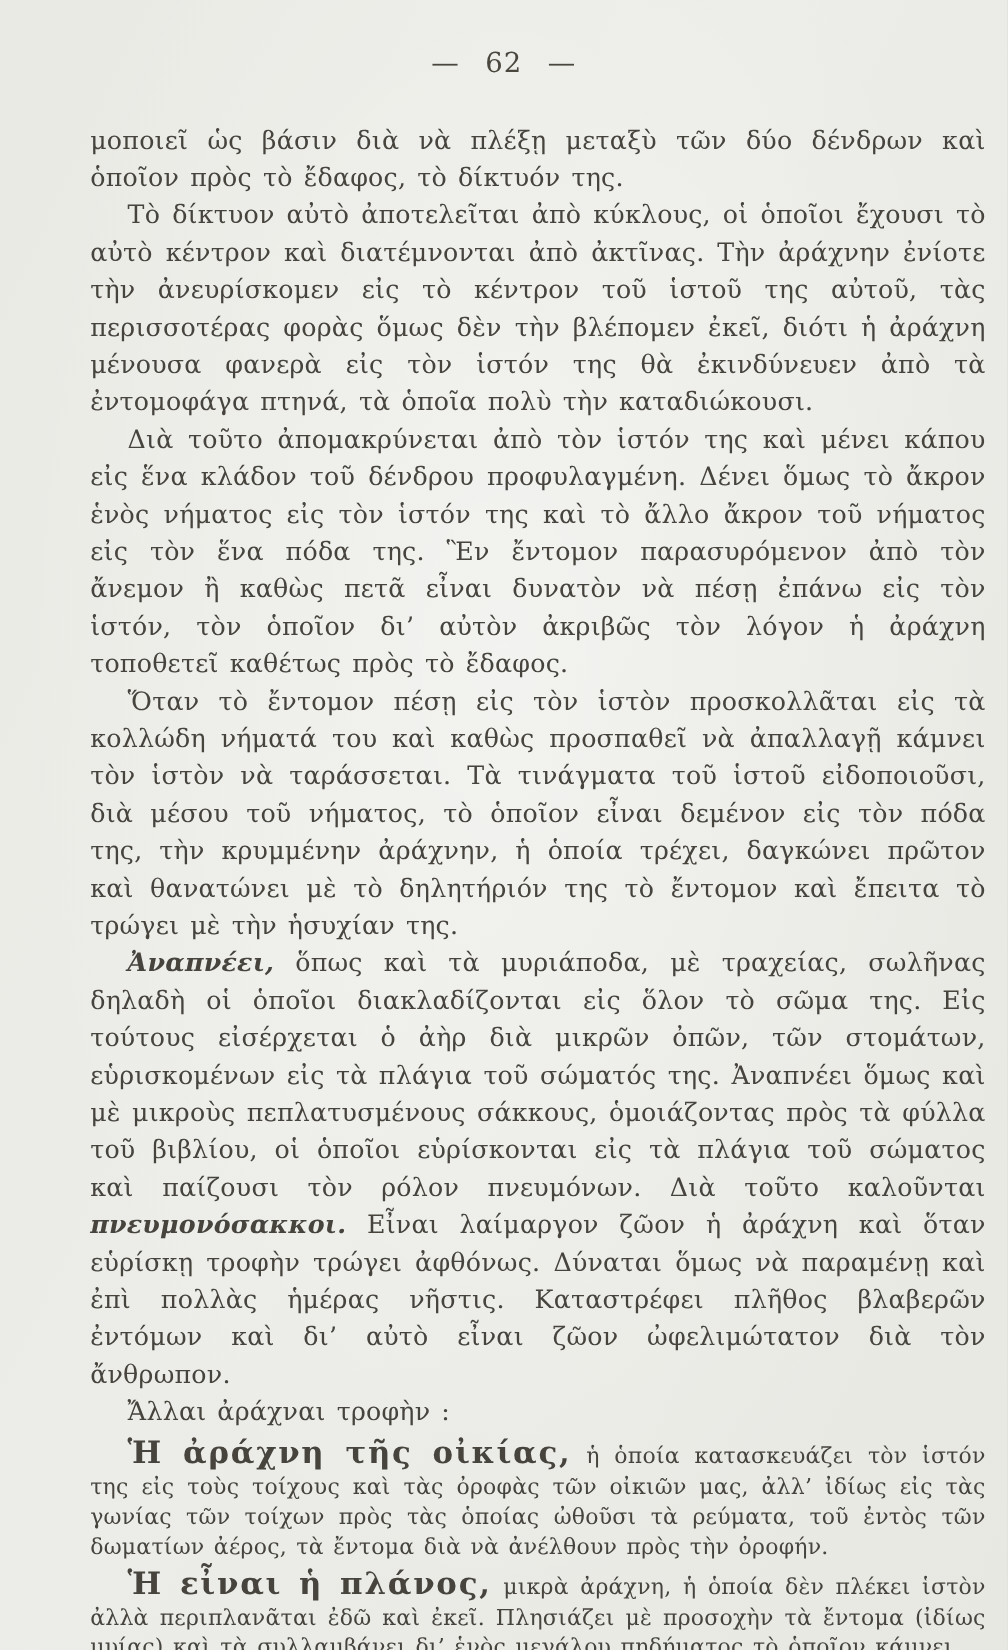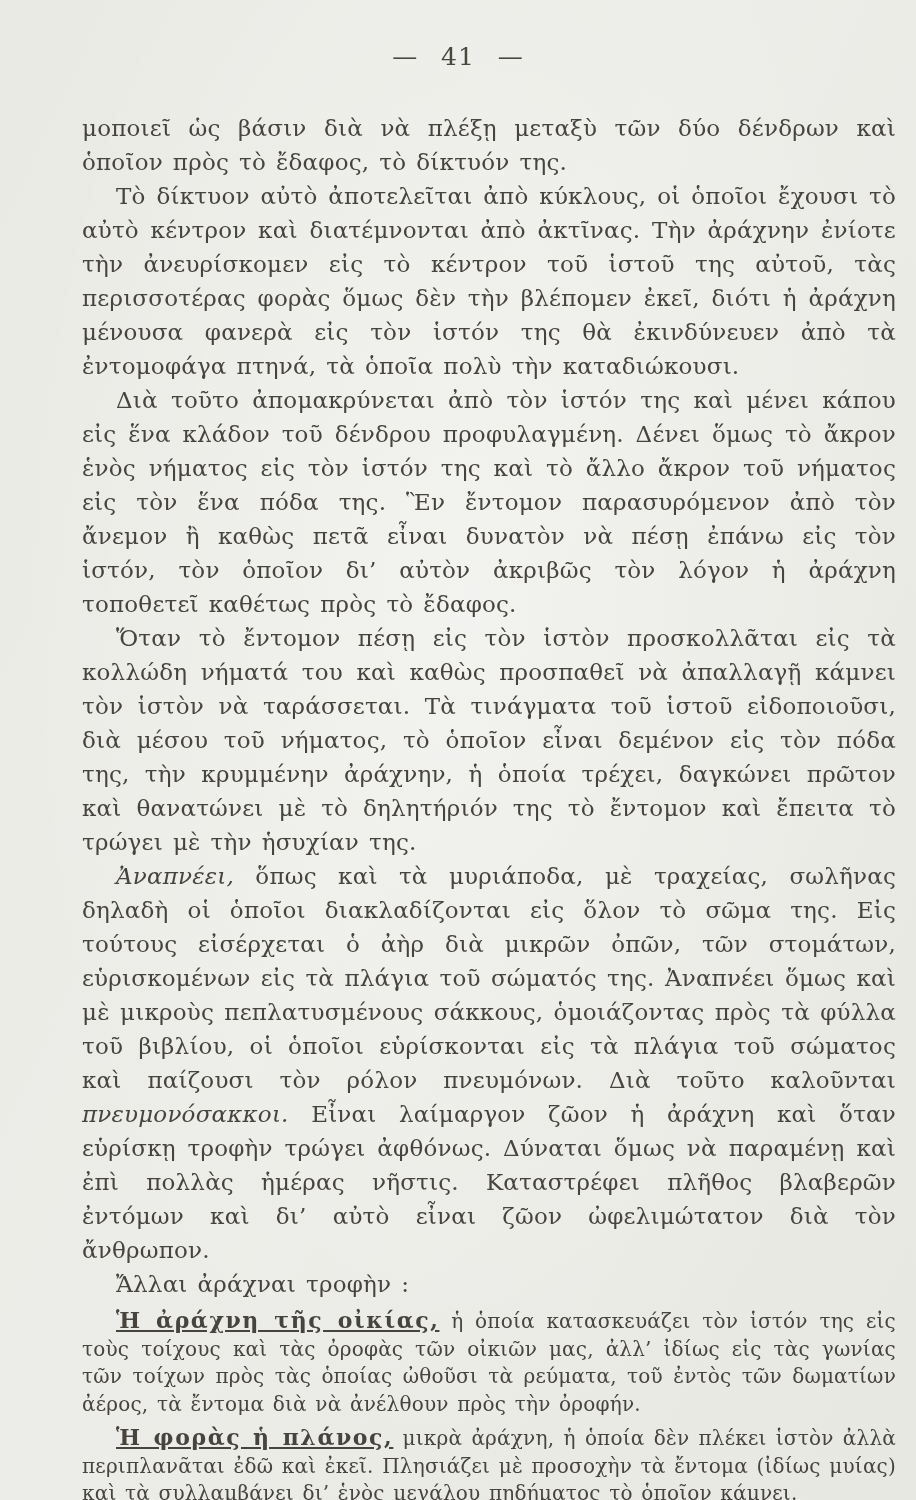--- a/index.html
+++ b/index.html
@@ -47,38 +47,37 @@
     text-indent: 0;
   }
   p.para.small {
     font-size: 20px;
     line-height: 27.5px;
     margin-top: 6px;
     word-spacing: 2px;
   }
   .seg-normal { }
   .seg-bold-italic {
-    font-weight: normal;
+    font-weight: bold;
     font-style: italic;
   }
   .seg-lead-bold {
     font-weight: bold;
     letter-spacing: 1.6px;
-    font-size: 22px;
-    text-decoration: underline;
+    font-size: 28px;
   }
 </style>
 </head>
 <body>
 
 <div class="scan-page">
-  <div class="page-number">— 41 —</div>
+  <div class="page-number">— 62 —</div>
   <main class="text-block">
       <p class="para no-indent"><span class="seg-normal">μοποιεῖ ὡς βάσιν διὰ νὰ πλέξῃ μεταξὺ τῶν δύο δένδρων καὶ ὁποῖον πρὸς τὸ ἔδαφος, τὸ δίκτυόν της.</span></p>
       <p class="para"><span class="seg-normal">Τὸ δίκτυον αὐτὸ ἀποτελεῖται ἀπὸ κύκλους, οἱ ὁποῖοι ἔχουσι τὸ αὐτὸ κέντρον καὶ διατέμνονται ἀπὸ ἀκτῖνας. Τὴν ἀράχνην ἐνίοτε τὴν ἀνευρίσκομεν εἰς τὸ κέντρον τοῦ ἱστοῦ της αὐτοῦ, τὰς περισσοτέρας φορὰς ὅμως δὲν τὴν βλέπομεν ἐκεῖ, διότι ἡ ἀράχνη μένουσα φανερὰ εἰς τὸν ἱστόν της θὰ ἐκινδύνευεν ἀπὸ τὰ ἐντομοφάγα πτηνά, τὰ ὁποῖα πολὺ τὴν καταδιώκουσι.</span></p>
       <p class="para"><span class="seg-normal">Διὰ τοῦτο ἀπομακρύνεται ἀπὸ τὸν ἱστόν της καὶ μένει κάπου εἰς ἕνα κλάδον τοῦ δένδρου προφυλαγμένη. Δένει ὅμως τὸ ἄκρον ἑνὸς νήματος εἰς τὸν ἱστόν της καὶ τὸ ἄλλο ἄκρον τοῦ νήματος εἰς τὸν ἕνα πόδα της. Ἓν ἔντομον παρασυρόμενον ἀπὸ τὸν ἄνεμον ἢ καθὼς πετᾶ εἶναι δυνατὸν νὰ πέσῃ ἐπάνω εἰς τὸν ἱστόν, τὸν ὁποῖον δι’ αὐτὸν ἀκριβῶς τὸν λόγον ἡ ἀράχνη τοποθετεῖ καθέτως πρὸς τὸ ἔδαφος.</span></p>
       <p class="para"><span class="seg-normal">Ὅταν τὸ ἔντομον πέσῃ εἰς τὸν ἱστὸν προσκολλᾶται εἰς τὰ κολλώδη νήματά του καὶ καθὼς προσπαθεῖ νὰ ἀπαλλαγῇ κάμνει τὸν ἱστὸν νὰ ταράσσεται. Τὰ τινάγματα τοῦ ἱστοῦ εἰδοποιοῦσι, διὰ μέσου τοῦ νήματος, τὸ ὁποῖον εἶναι δεμένον εἰς τὸν πόδα της, τὴν κρυμμένην ἀράχνην, ἡ ὁποία τρέχει, δαγκώνει πρῶτον καὶ θανατώνει μὲ τὸ δηλητήριόν της τὸ ἔντομον καὶ ἔπειτα τὸ τρώγει μὲ τὴν ἡσυχίαν της.</span></p>
       <p class="para"><span class="seg-bold-italic">Ἀναπνέει,</span><span class="seg-normal"> ὅπως καὶ τὰ μυριάποδα, μὲ τραχείας, σωλῆνας δηλαδὴ οἱ ὁποῖοι διακλαδίζονται εἰς ὅλον τὸ σῶμα της. Εἰς τούτους εἰσέρχεται ὁ ἀὴρ διὰ μικρῶν ὀπῶν, τῶν στομάτων, εὑρισκομένων εἰς τὰ πλάγια τοῦ σώματός της. Ἀναπνέει ὅμως καὶ μὲ μικροὺς πεπλατυσμένους σάκκους, ὁμοιάζοντας πρὸς τὰ φύλλα τοῦ βιβλίου, οἱ ὁποῖοι εὑρίσκονται εἰς τὰ πλάγια τοῦ σώματος καὶ παίζουσι τὸν ρόλον πνευμόνων. Διὰ τοῦτο καλοῦνται </span><span class="seg-bold-italic">πνευμονόσακκοι.</span><span class="seg-normal"> Εἶναι λαίμαργον ζῶον ἡ ἀράχνη καὶ ὅταν εὑρίσκῃ τροφὴν τρώγει ἀφθόνως. Δύναται ὅμως νὰ παραμένῃ καὶ ἐπὶ πολλὰς ἡμέρας νῆστις. Καταστρέφει πλῆθος βλαβερῶν ἐντόμων καὶ δι’ αὐτὸ εἶναι ζῶον ὠφελιμώτατον διὰ τὸν ἄνθρωπον.</span></p>
       <p class="para"><span class="seg-normal">Ἄλλαι ἀράχναι τροφὴν :</span></p>
       <p class="para small"><span class="seg-lead-bold">Ἡ ἀράχνη τῆς οἰκίας,</span><span class="seg-normal"> ἡ ὁποία κατασκευάζει τὸν ἱστόν της εἰς τοὺς τοίχους καὶ τὰς ὀροφὰς τῶν οἰκιῶν μας, ἀλλ’ ἰδίως εἰς τὰς γωνίας τῶν τοίχων πρὸς τὰς ὁποίας ὠθοῦσι τὰ ρεύματα, τοῦ ἐντὸς τῶν δωματίων ἀέρος, τὰ ἔντομα διὰ νὰ ἀνέλθουν πρὸς τὴν ὀροφήν.</span></p>
-      <p class="para small"><span class="seg-lead-bold">Ἡ φορὰς ἡ πλάνος,</span><span class="seg-normal"> μικρὰ ἀράχνη, ἡ ὁποία δὲν πλέκει ἱστὸν ἀλλὰ περιπλανᾶται ἐδῶ καὶ ἐκεῖ. Πλησιάζει μὲ προσοχὴν τὰ ἔντομα (ἰδίως μυίας) καὶ τὰ συλλαμβάνει δι’ ἑνὸς μεγάλου πηδήματος τὸ ὁποῖον κάμνει.</span></p>
+      <p class="para small"><span class="seg-lead-bold">Ἡ εἶναι ἡ πλάνος,</span><span class="seg-normal"> μικρὰ ἀράχνη, ἡ ὁποία δὲν πλέκει ἱστὸν ἀλλὰ περιπλανᾶται ἐδῶ καὶ ἐκεῖ. Πλησιάζει μὲ προσοχὴν τὰ ἔντομα (ἰδίως μυίας) καὶ τὰ συλλαμβάνει δι’ ἑνὸς μεγάλου πηδήματος τὸ ὁποῖον κάμνει.</span></p>
     </main>
 </div>
 
 </body></html>

